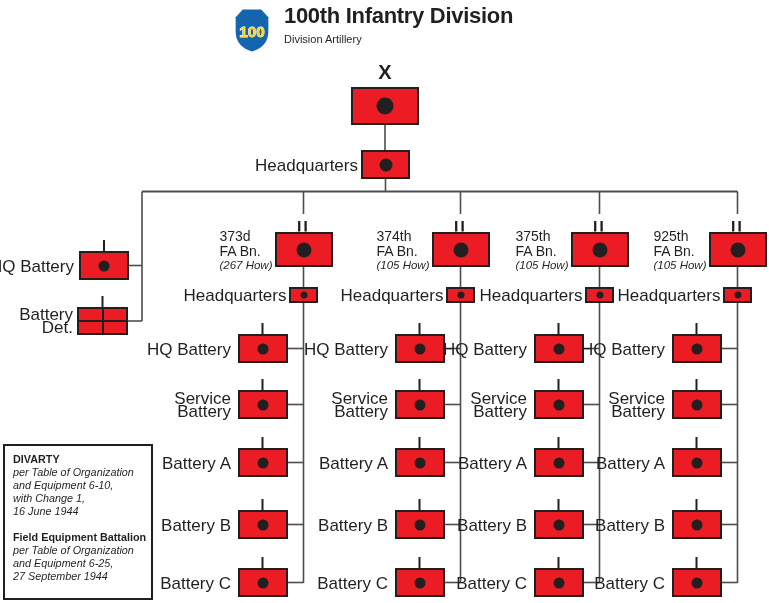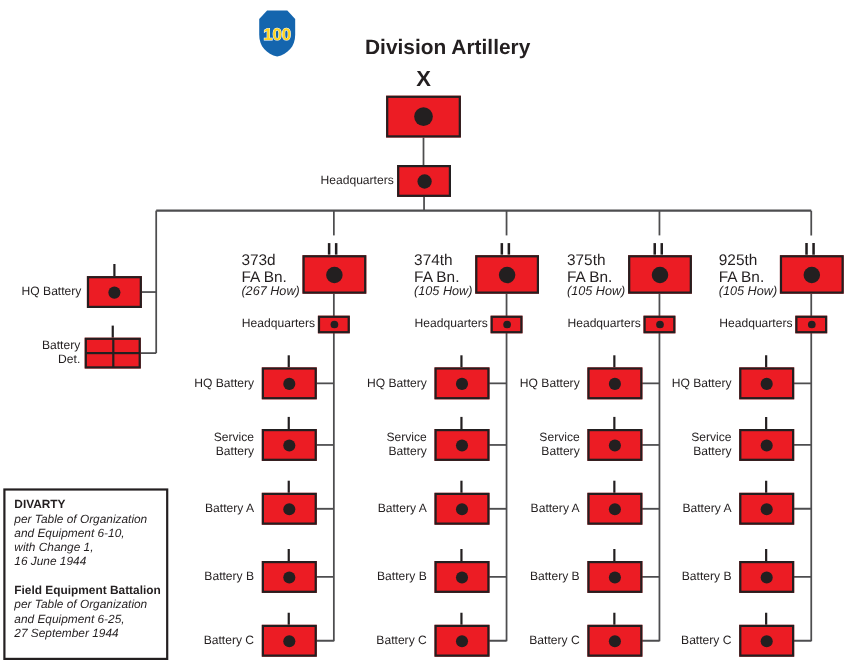--- a/index.html
+++ b/index.html
@@ -6,42 +6,42 @@
   #stage{
     position:relative; width:769px; height:603px; overflow:hidden; background:#fff;
     font-family:"Liberation Sans", sans-serif; color:var(--ink,#231F20);
   }
   #lines{position:absolute;left:0;top:0;width:769px;height:603px;}
   .title{
     position:absolute; left:284px; top:3px; font-size:22px; font-weight:bold;
     letter-spacing:-0.3px; white-space:pre;
   }
   .subtitle{
-    position:absolute; left:284px; top:33px; width:246px; text-align:center;
-    font-size:19px; font-weight:bold; white-space:pre;
+    position:absolute; left:284px; top:33px; width:246px; 
+    font-size:11px; font-weight:normal; white-space:pre;
   }
   .echelon-x{
     position:absolute; left:369px; top:61px; width:32px; text-align:center;
     font-size:20px; font-weight:bold;
   }
   .unit-box{
     position:absolute; background:var(--red,#EC1C24);
     border:2px solid var(--ink,#231F20); box-sizing:border-box;
   }
   .dot{
     position:absolute; left:50%; top:50%; transform:translate(-50%,-50%);
     background:var(--ink,#231F20); border-radius:50%;
   }
   .med-v{position:absolute; left:50%; top:-1px; bottom:-1px; width:2px;
     transform:translateX(-50%); background:var(--ink,#231F20);}
   .med-h{position:absolute; top:50%; left:-1px; right:-1px; height:2px;
     transform:translateY(-50%); background:var(--ink,#231F20);}
   .lbl{
     position:absolute; transform:translateY(-50%); text-align:right;
-    font-size:11px; line-height:13px; white-space:pre;
+    font-size:17px; line-height:13px; white-space:pre;
   }
   .bn-label{position:absolute; text-align:left; white-space:pre;}
   .bn-name{font-size:14px; line-height:15px;}
   .bn-weapon{font-size:11.5px; line-height:13px; font-style:italic;}
   .notes{
     position:absolute; left:3px; top:444px; width:150px; height:156px;
     border:2px solid var(--ink,#231F20); box-sizing:border-box;
     padding:7px 2px 0 8px; font-size:10.8px; line-height:13px;
   }
   .notes .heading{font-weight:bold; white-space:pre;}
@@ -117,20 +117,21 @@
       <line x1="696.5" y1="499" x2="696.5" y2="510" stroke="#231F20" stroke-width="2"></line>
       <line x1="721.5" y1="524.5" x2="737.5" y2="524.5" stroke="#4D4D4F" stroke-width="1.6"></line>
       <line x1="696.5" y1="557" x2="696.5" y2="568" stroke="#231F20" stroke-width="2"></line>
       <line x1="721.5" y1="582.5" x2="737.5" y2="582.5" stroke="#4D4D4F" stroke-width="1.6"></line>
     </svg>
 
   <svg width="44" height="47" viewBox="0 0 42 46" style="position:absolute;left:230px;top:6px;">
     <path d="M5,11 L12,3.5 L30,3.5 L37,11 L37,25 C37,35.5 30.5,42 21,44.5 C11.5,42 5,35.5 5,25 Z" fill="var(--badge-blue,#1465AE)"></path>
     <text x="21" y="30" text-anchor="middle" font-size="15" font-weight="bold" fill="var(--badge-yellow,#FFD41F)" stroke="#ffffff" stroke-width="0.8" style="paint-order:stroke;">100</text>
   </svg>
+  <div class="title">100th Infantry Division</div>
   <div class="subtitle">Division Artillery</div>
 
   <div class="echelon-x">X</div>
   <div class="unit-box" style="left:351px;top:87px;width:68px;height:38px;">
     <div class="dot" style="width:17px;height:17px;"></div>
   </div>
   <div class="lbl" style="right:411px;top:164.5px;">Headquarters</div>
   <div class="unit-box" style="left:361px;top:150px;width:49px;height:29px;">
     <div class="dot" style="width:13px;height:13px;"></div>
   </div>

